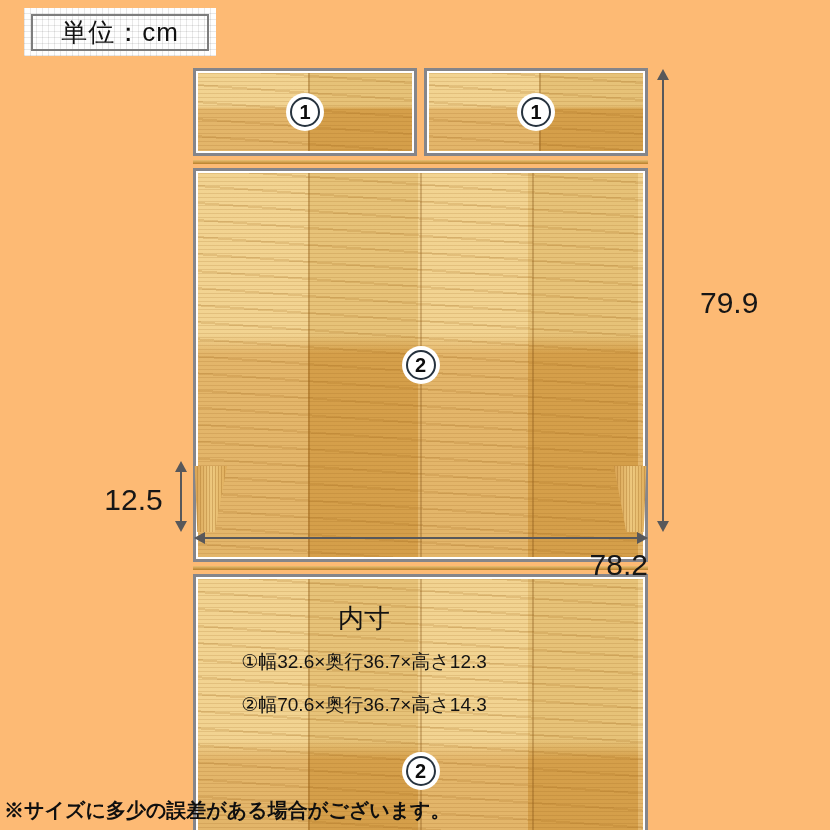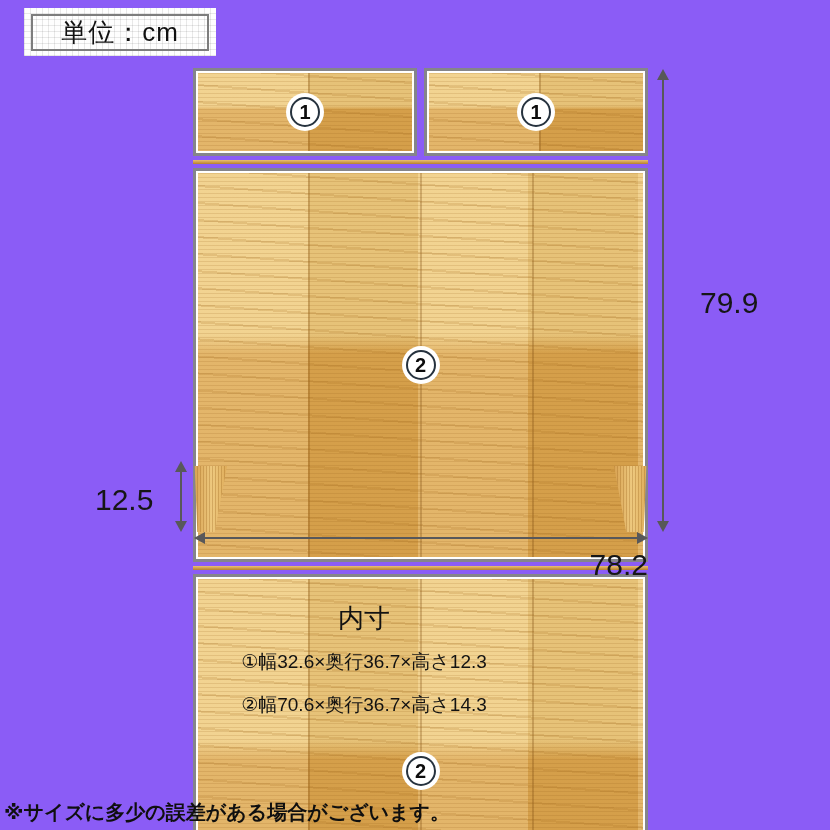--- a/index.html
+++ b/index.html
@@ -7,21 +7,21 @@
     --wood-dark:#dba54e;
     --frame-gray:#85858a;
     --arrow-gray:#58585a;
     --text-color:#141414;
   }
   *{margin:0;padding:0;box-sizing:border-box;}
   html,body{background:#fff;}
   .canvas{
     position:relative;
     width:830px;height:830px;
-    background:#8b5cf6;
+    background:#fdba74;
     overflow:hidden;
     font-family:"Liberation Sans","DejaVu Sans",sans-serif;
     color:var(--text-color);
   }
   
   .unit-wrap{
     position:absolute;left:24px;top:8px;width:192px;height:48px;
     background-color:#fefefe;
     background-image:
       repeating-linear-gradient(0deg, rgba(0,0,0,0.085) 0 1px, transparent 1px 6px),
@@ -89,28 +89,28 @@
   .arrow-h .head-left{position:absolute;top:1px;left:0;width:0;height:0;
     border-top:6px solid transparent;border-bottom:6px solid transparent;border-right:11px solid var(--arrow-gray);}
   .arrow-h .head-right{position:absolute;top:1px;right:0;width:0;height:0;
     border-top:6px solid transparent;border-bottom:6px solid transparent;border-left:11px solid var(--arrow-gray);}
   #arrow-height{left:656px;top:69px;height:463px;}
   #arrow-leg{left:174px;top:461px;height:71px;}
   #arrow-width{left:194px;top:531px;width:454px;}
   
   .dim-label{position:absolute;font-size:30px;line-height:1.2;color:#161616;}
   #label-height{left:700px;top:285px;}
-  #label-leg{left:95px;top:482px;width:77px;text-align:left;}
+  #label-leg{left:95px;top:482px;width:77px;text-align:center;}
   #label-width{left:193px;top:547px;width:455px;text-align:right;}
   
   .inner-dims{position:absolute;left:0;top:601px;width:728px;text-align:center;}
   .inner-dims .title{font-size:26px;line-height:34px;margin-bottom:5px;color:#121212;}
   .inner-dims .item{font-size:19px;line-height:43px;color:#121212;}
   
-  .footnote{position:absolute;left:4px;top:799px;font-size:20px;font-weight:700;line-height:1.3;color:#0f0f0f;}
+  .footnote{position:absolute;left:4px;top:799px;font-size:20px;font-weight:700;line-height:1.3;color:#0f0f0f;font-family:Liberation Mono, monospace;}
 </style>
 </head>
 <body>
 
 <div class="canvas">
 
   <div class="unit-wrap">
     <div class="unit-box">単位：cm</div>
   </div>
 

